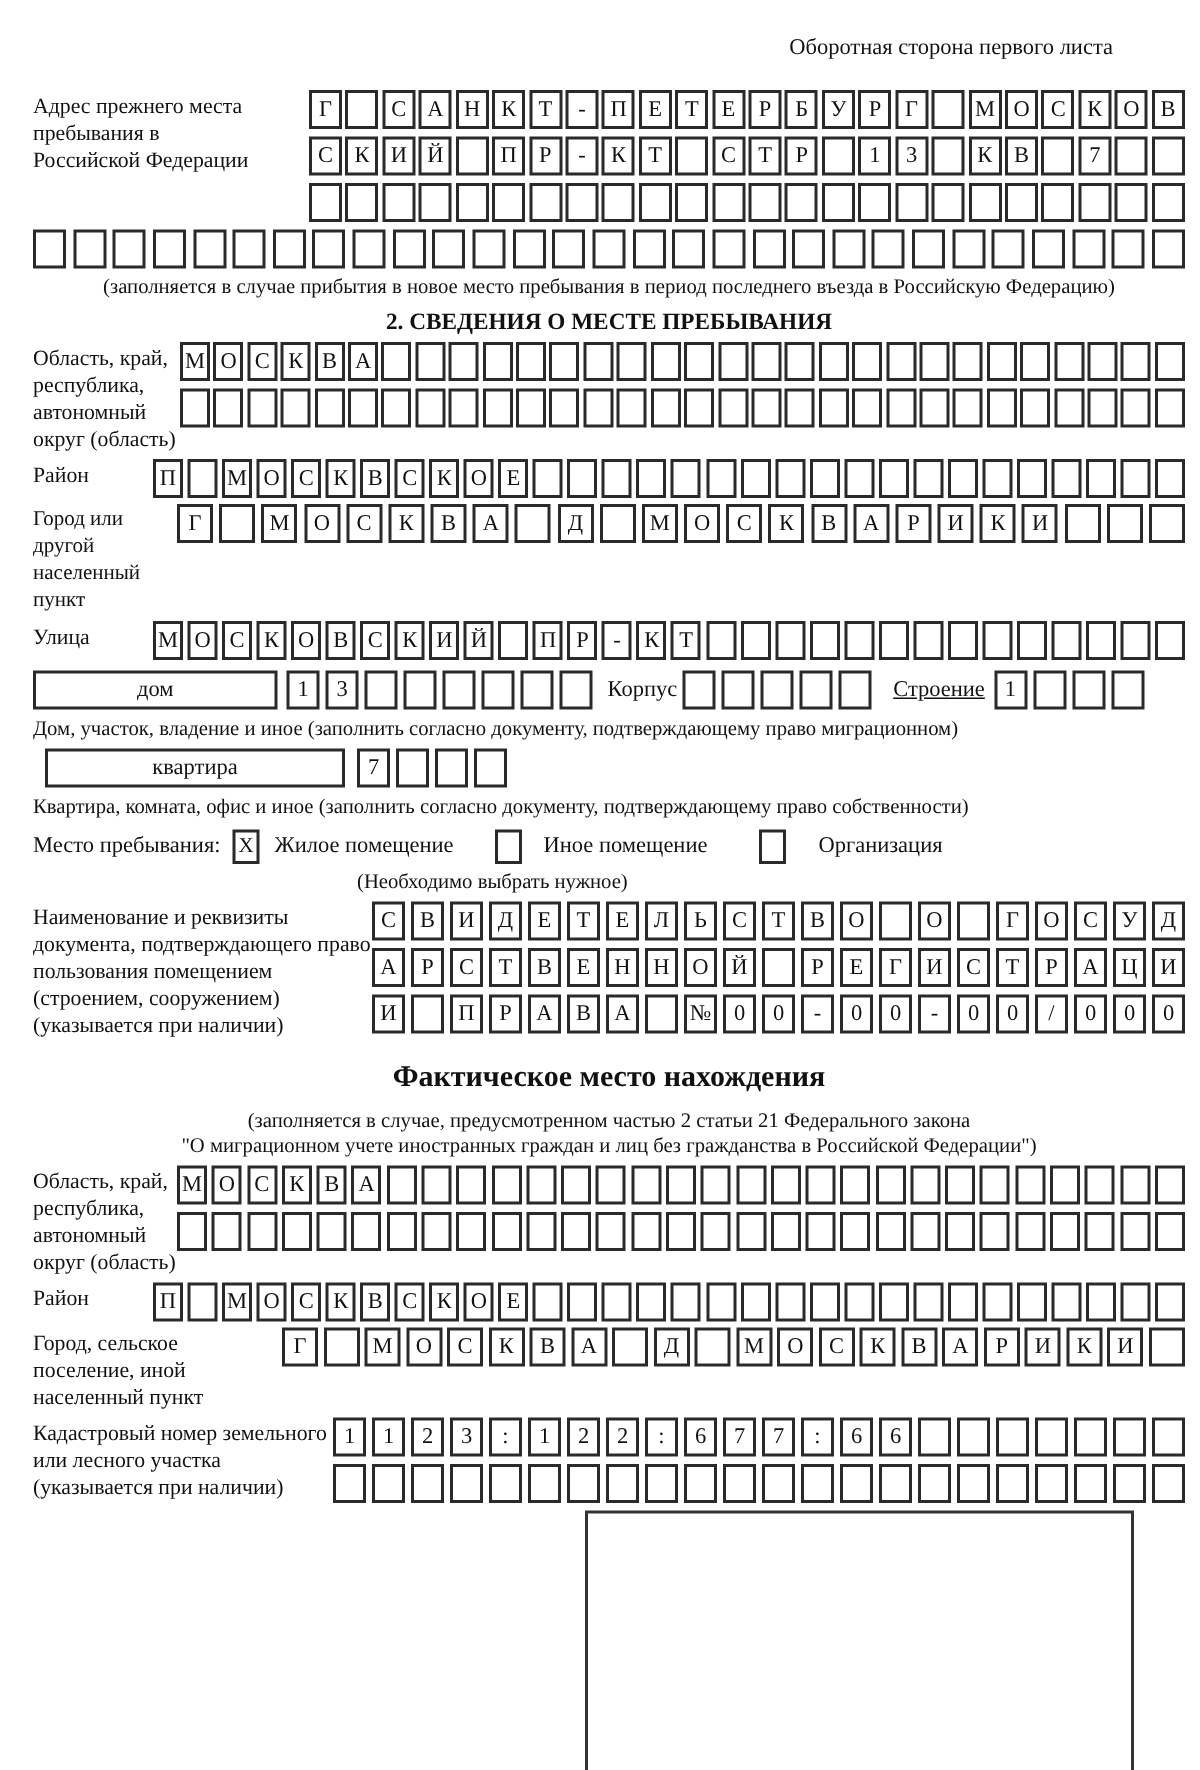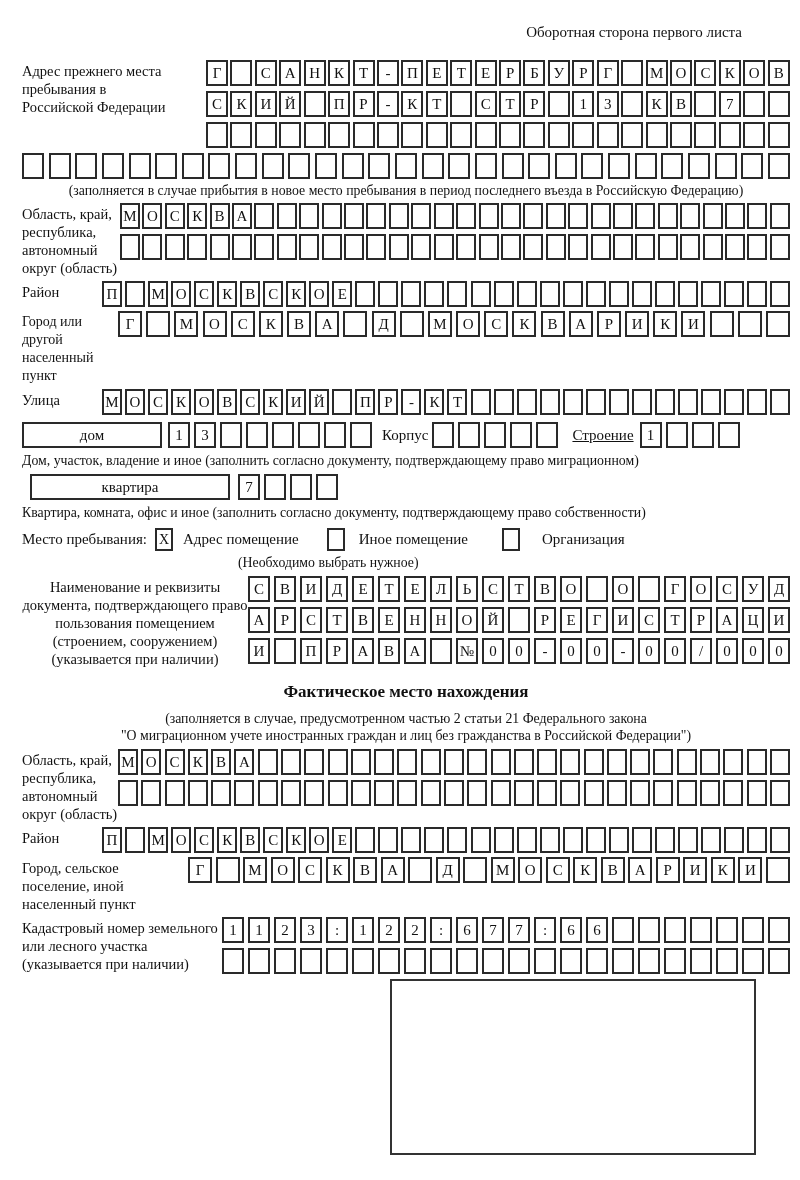--- a/index.html
+++ b/index.html
@@ -24,21 +24,21 @@
     font-size:15px; line-height:1; background:#fff;
   }
   .c22 .cell { width:22px; }
   .c20 .cell { width:20px; }
   .c24 .cell { width:24px; }
 
   .note { font-size:13.8px; line-height:17px; }
   .center { text-align:center; }
 
   .h2 { text-align:center; font-weight:bold; font-size:15.5px; margin-top:7px; }
-  .h3 { text-align:center; font-weight:bold; font-size:17px; }
+  .h3 { text-align:center; font-weight:bold; font-size:20px; }
 
   .widebox {
     flex:none; height:26px; border:2px solid #2a2a2a;
     display:flex; align-items:center; justify-content:center; font-size:15px;
   }
   .boxgroup { display:flex; gap:4px; }
   .inline-lbl { font-size:15px; line-height:26px; white-space:nowrap; }
 
   .checkcell {
     flex:none; width:18px; height:23px; border:2px solid #2a2a2a;
@@ -164,20 +164,21 @@
       <span class="cell"></span>
       <span class="cell"></span>
       <span class="cell"></span>
       <span class="cell"></span>
       <span class="cell"></span>
       <span class="cell"></span>
       <span class="cell"></span>
     </div>
   <div class="note center" style="margin-top:3px;">(заполняется в случае прибытия в новое место пребывания в период последнего въезда в Российскую Федерацию)</div>
 
+  <div class="h2">2. СВЕДЕНИЯ О МЕСТЕ ПРЕБЫВАНИЯ</div>
 
   <div class="line" style="margin-top:4px;">
     <div class="lbl" style="width:98px;">Область, край, республика, автономный округ (область)</div>
     <div class="rows">
       <div class="boxrow c20">
           <span class="cell">М</span>
           <span class="cell">О</span>
           <span class="cell">С</span>
           <span class="cell">К</span>
           <span class="cell">В</span>
@@ -338,21 +339,21 @@
         <span class="cell"></span>
         <span class="cell"></span>
         <span class="cell"></span>
         <span class="cell"></span>
         <span class="cell"></span>
         <span class="cell"></span>
       </div>
   </div>
 
   <div class="line" style="margin-top:7px; align-items:center;">
-    <div class="widebox" style="width:140px;">дом</div>
+    <div class="widebox" style="width:163px;">дом</div>
     <div class="boxgroup c22" style="margin-left:6px;">
         <span class="cell">1</span>
         <span class="cell">3</span>
         <span class="cell"></span>
         <span class="cell"></span>
         <span class="cell"></span>
         <span class="cell"></span>
         <span class="cell"></span>
         <span class="cell"></span>
       </div>
@@ -381,29 +382,29 @@
         <span class="cell"></span>
         <span class="cell"></span>
         <span class="cell"></span>
       </div>
   </div>
   <div class="note" style="margin-top:4px;">Квартира, комната, офис и иное (заполнить согласно документу, подтверждающему право собственности)</div>
 
   <div class="line" style="margin-top:7px; align-items:center;">
     <div class="opt-lbl">Место пребывания:</div>
     <div class="checkcell" style="margin-left:8px;">X</div>
-    <div class="opt-lbl" style="margin-left:10px;">Адрес помещение</div>
+    <div class="opt-lbl" style="margin-left:10px;">Жилое помещение</div>
     <div class="checkcell" style="margin-left:28px;"></div>
     <div class="opt-lbl" style="margin-left:14px;">Иное помещение</div>
     <div class="checkcell" style="margin-left:34px;"></div>
     <div class="opt-lbl" style="margin-left:22px;">Организация</div>
   </div>
   <div class="note" style="margin-top:3px; margin-left:216px;">(Необходимо выбрать нужное)</div>
 
-  <div class="line" style="margin-top:5px;text-align:center;">
+  <div class="line" style="margin-top:5px;">
     <div class="lbl" style="width:226px;">Наименование и реквизиты документа, подтверждающего право пользования помещением (строением, сооружением) (указывается при наличии)</div>
     <div class="rows">
       <div class="boxrow c22">
           <span class="cell">С</span>
           <span class="cell">В</span>
           <span class="cell">И</span>
           <span class="cell">Д</span>
           <span class="cell">Е</span>
           <span class="cell">Т</span>
           <span class="cell">Е</span>

